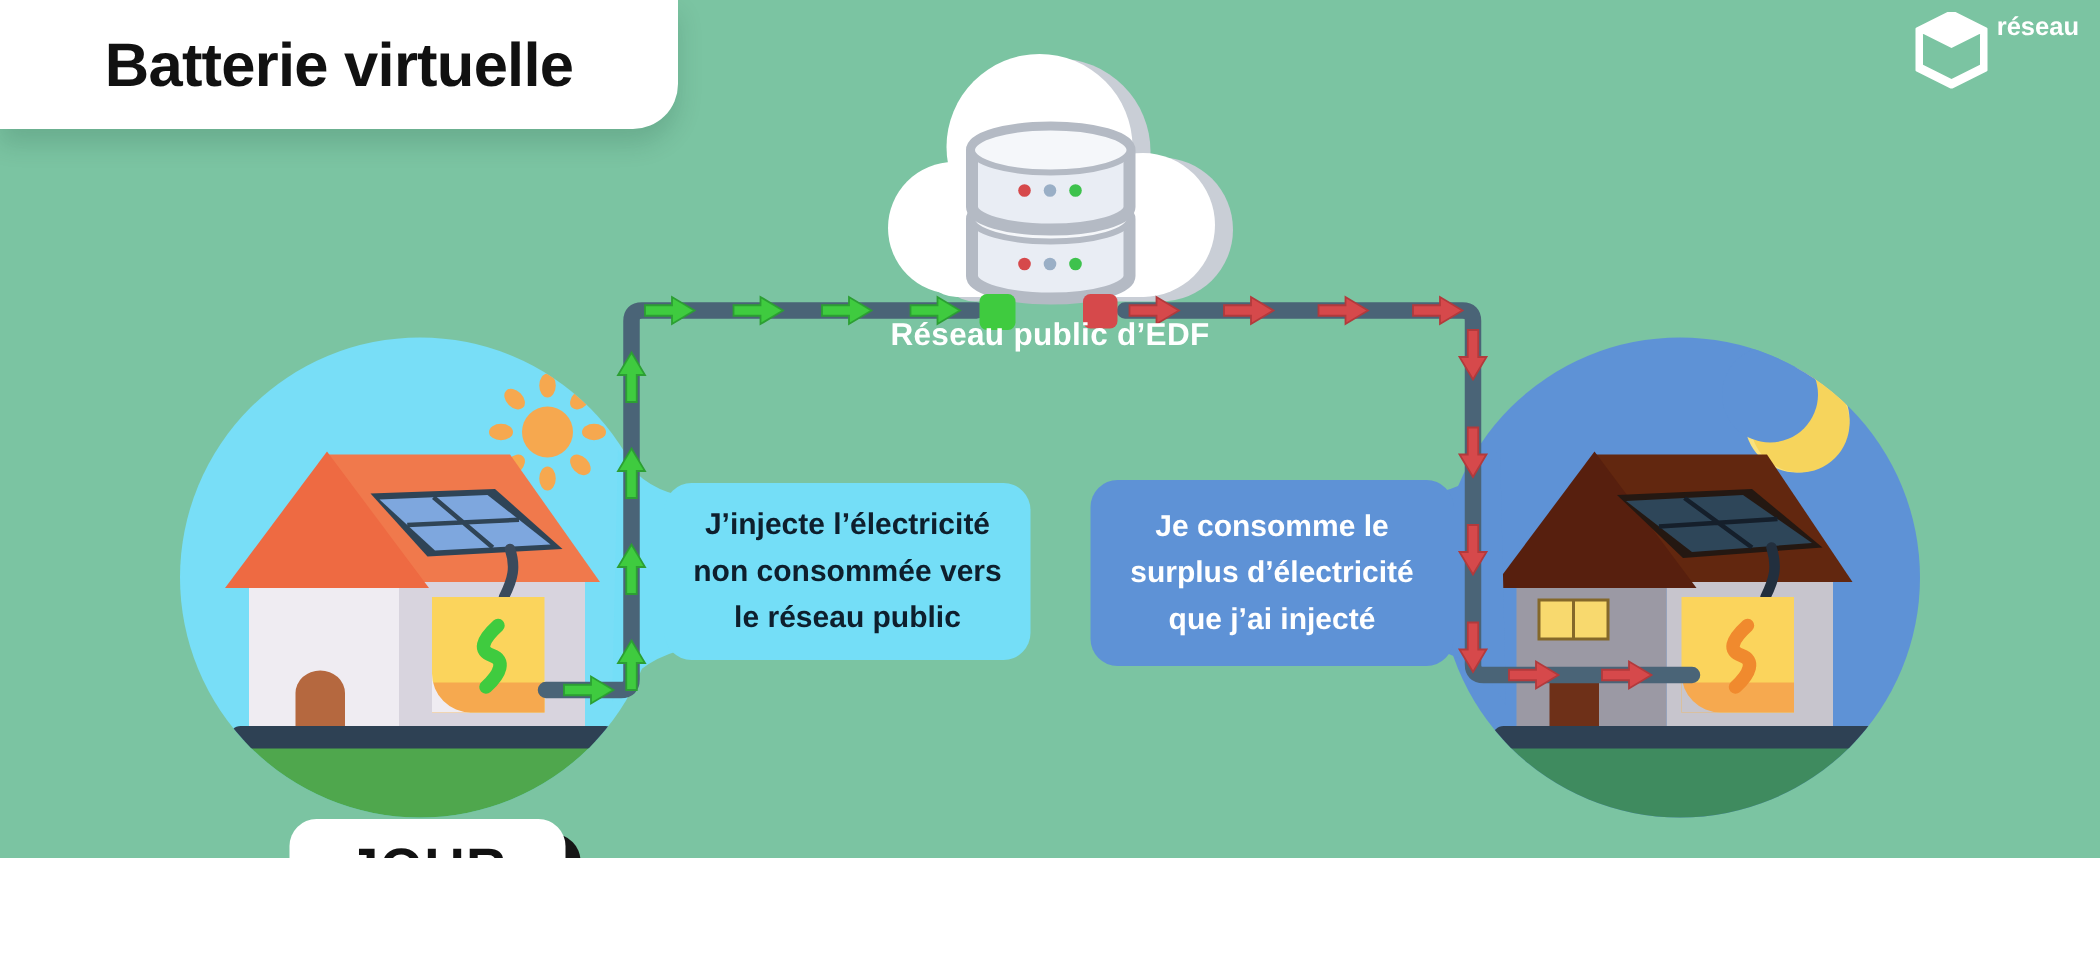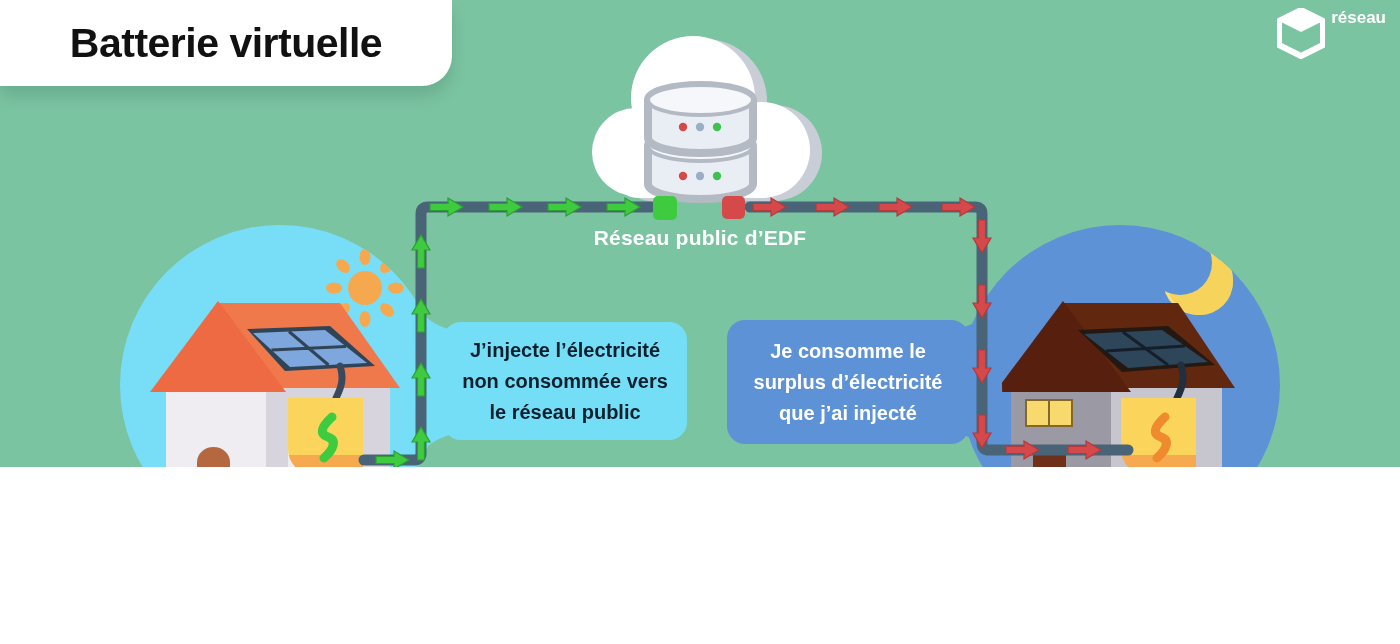--- a/index.html
+++ b/index.html
@@ -1,17 +1,17 @@
 <!DOCTYPE html>
 <html><head>
 <meta charset="utf-8">
 <style>
   html,body{margin:0;padding:0;}
   .stage{
-    position:relative;width:1400px;height:467px;overflow:hidden;
+    position:relative;width:1400px;height:572px;overflow:hidden;
     background:#7BC4A2;
     font-family:"Liberation Sans","DejaVu Sans",sans-serif;
   }
   .scene-svg{position:absolute;left:0;top:0;width:1400px;height:644px;}
 
   .title-card{
     position:absolute;left:0;top:0;width:452px;height:86px;
     background:#ffffff;border-radius:0 0 30px 0;
     display:flex;align-items:center;justify-content:center;
     box-shadow:0 10px 16px rgba(26,74,55,.18);
@@ -23,21 +23,21 @@
 
   .logo-block{
     position:absolute;right:14px;top:8px;z-index:5;
     display:flex;align-items:flex-start;gap:6px;color:#ffffff;
   }
   .logo-text{display:flex;flex-direction:column;align-items:flex-end;}
   .brand-name{font-size:28px;font-weight:800;line-height:1.1;letter-spacing:0.5px;}
   .brand-tagline{font-size:17px;font-weight:700;margin-top:0px;}
 
   .network-label{
-    position:absolute;left:700px;top:226px;transform:translateX(-50%);
+    position:absolute;left:700px;top:212px;transform:translateX(-50%);
     color:#ffffff;font-size:21px;font-weight:800;white-space:nowrap;z-index:4;
     letter-spacing:0.2px;
   }
 
   .bubble{
     position:absolute;z-index:4;border-radius:18px;
     display:flex;align-items:center;justify-content:center;text-align:center;
     font-weight:800;font-size:20px;line-height:1.55;padding:0 10px;box-sizing:border-box;
   }
   .bubble-day{

